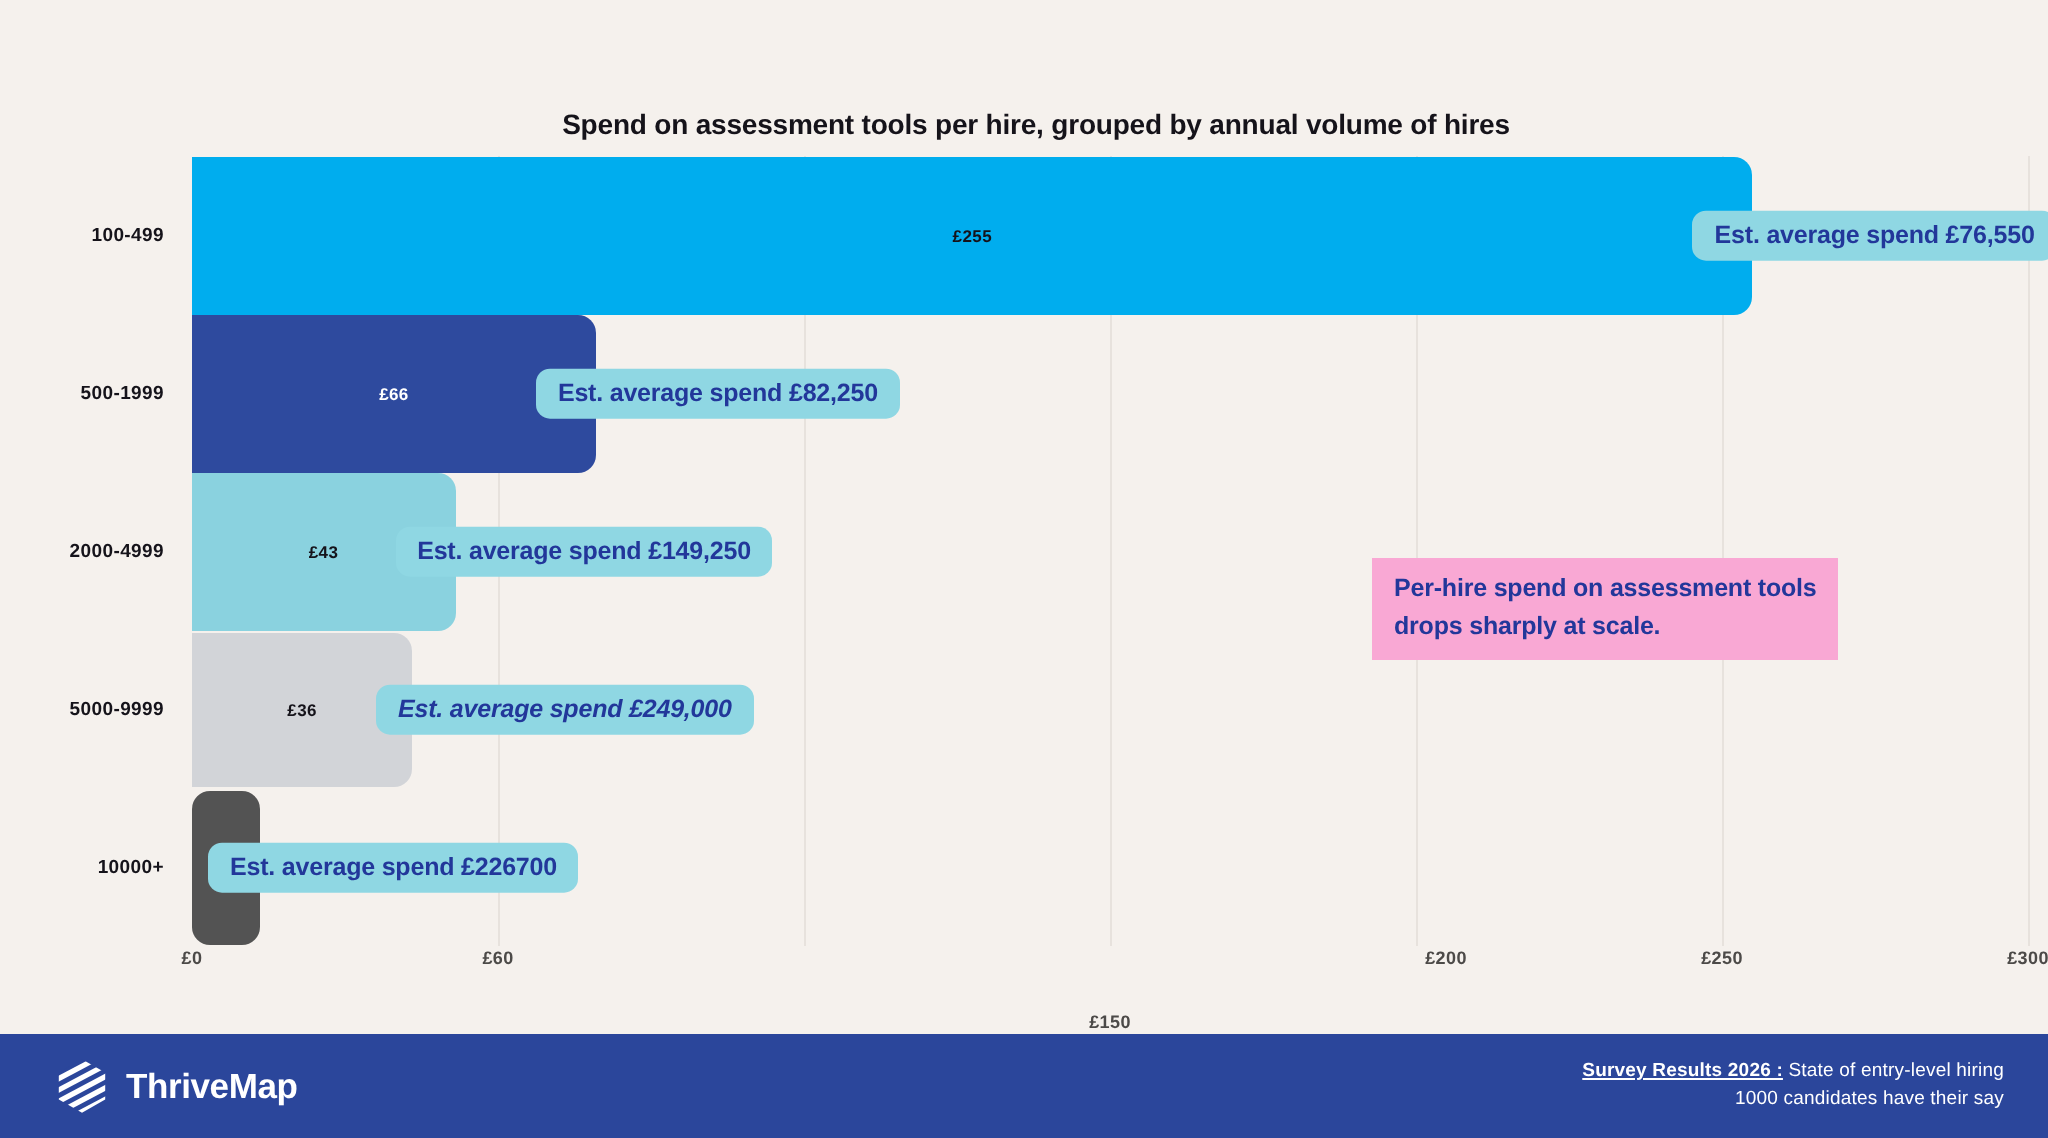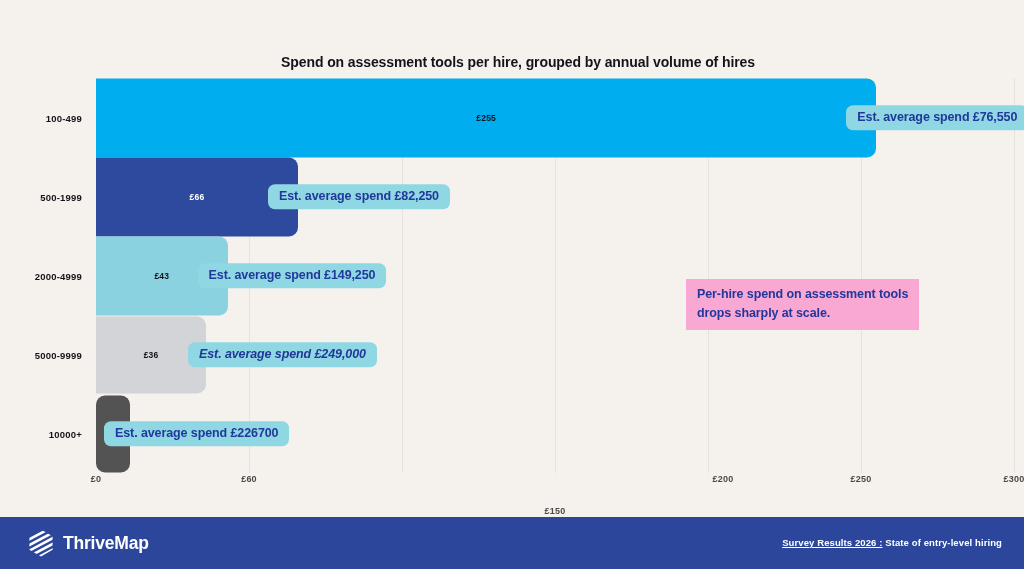--- a/index.html
+++ b/index.html
@@ -175,21 +175,21 @@
   }
 
   .footer-meta {
     text-align: right;
     color: #ffffff;
     font-size: 9.5px;
     line-height: 1.45;
     letter-spacing: 0.1px;
   }
   .footer-meta .line1 .bold { font-weight: 700; text-decoration: underline; }
-  .footer-meta .line1 .light { font-weight: 700; margin-top: 40px; }
+  .footer-meta .line1 .light { font-weight: 400; margin-top: 40px; }
   .footer-meta .line2 { font-weight: 400; }
 </style>
 </head>
 <body>
 
 <div class="chart-title">Spend on assessment tools per hire, grouped by annual volume of hires</div>
 
 <div class="plot-wrap">
   <div class="plot" id="plot">
 
@@ -268,14 +268,15 @@
       </g>
     </svg>
     <div class="brand-name">ThriveMap</div>
   </div>
 
   <div class="footer-meta">
     <div class="line1">
       <span class="bold">Survey Results 2026 :</span>
       <span class="light">State of entry-level hiring</span>
     </div>
+    <div class="line2">1000 candidates have their say</div>
   </div>
 </div>
 
 </body></html>

